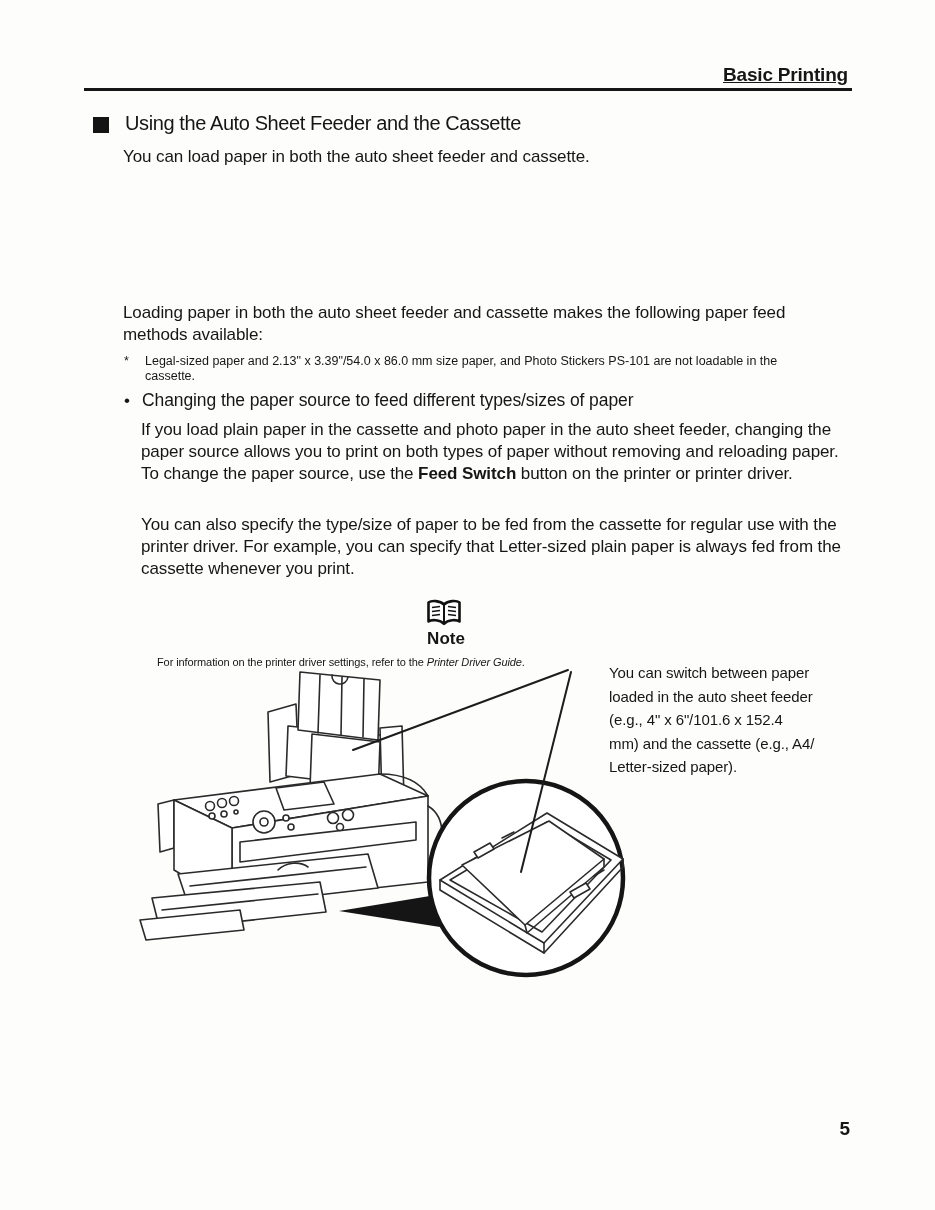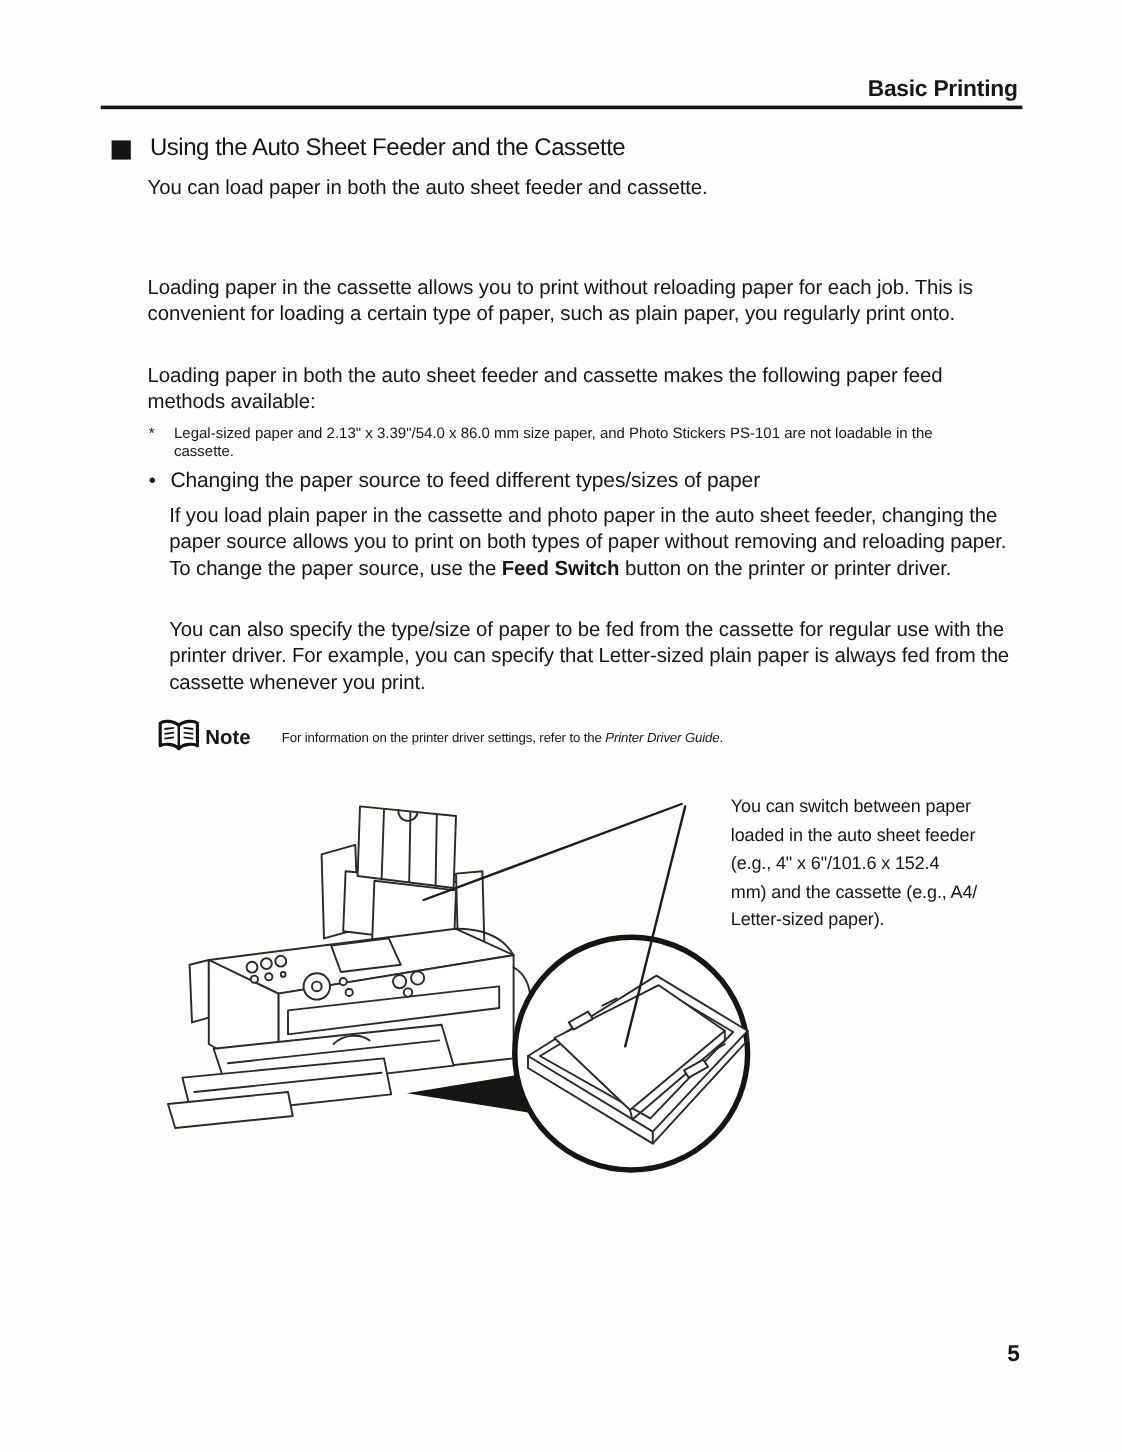--- a/index.html
+++ b/index.html
@@ -13,20 +13,21 @@
     color: #161616;
     overflow: hidden;
     margin: 0 auto;
   }
   .abs { position: absolute; }
 
   .header-title {
     top: 64px; right: 87px;
     font-size: 19px; font-weight: bold;
     letter-spacing: -0.2px;
+    text-decoration: underline;
   }
   .header-rule {
     top: 88px; left: 84px; width: 768px; height: 3px;
     background: #161616;
   }
 
   .section-title-row {
     top: 112px; left: 93px;
     display: flex; align-items: flex-start;
   }
@@ -71,21 +72,21 @@
     font-size: 17px; line-height: 22px;
     letter-spacing: -0.1px;
   }
   .p5 { top: 419px; }
   .p6 { top: 514px; }
   .b { font-weight: bold; }
   .i { font-style: italic; }
 
   .note-row {
     top: 598px; left: 131px;
-    display: flex; align-items: flex-end;
+    display: flex; align-items: center; flex-direction: column;
   }
   .note-icon { flex: 0 0 auto; margin-top: 1px; }
   .note-label {
     margin-left: 4px;
     font-size: 17px; font-weight: bold;
     line-height: 24px;
   }
   .note-text {
     margin-left: 26px; width: 600px;
     font-size: 11px; line-height: 23px;
@@ -117,21 +118,20 @@
 
   <div class="abs header-title">Basic Printing</div>
   <div class="abs header-rule"></div>
 
   <div class="abs section-title-row">
     <span class="square-bullet"></span>
     <span class="section-title-text">Using the Auto Sheet Feeder and the Cassette</span>
   </div>
 
   <p class="abs body-par p1">You can load paper in both the auto sheet feeder and cassette.</p>
-  <p class="abs body-par p3">Loading paper in the cassette allows you to print without reloading paper for each job. This is convenient for loading a certain type of paper, such as plain paper, you regularly print onto.</p>
   <p class="abs body-par p4">Loading paper in both the auto sheet feeder and cassette makes the following paper feed methods available:</p>
 
   <div class="abs footnote">
     <span class="footnote-marker">*</span>
     <span><span>Legal-sized paper and 2.13" x 3.39"/54.0 x 86.0 mm size paper, and Photo Stickers PS-101 are not loadable in the</span><br><span>cassette.</span></span>
   </div>
 
   <div class="abs bullet-row">
     <span class="bullet-marker">•</span>
     <span>Changing the paper source to feed different types/sizes of paper</span>

